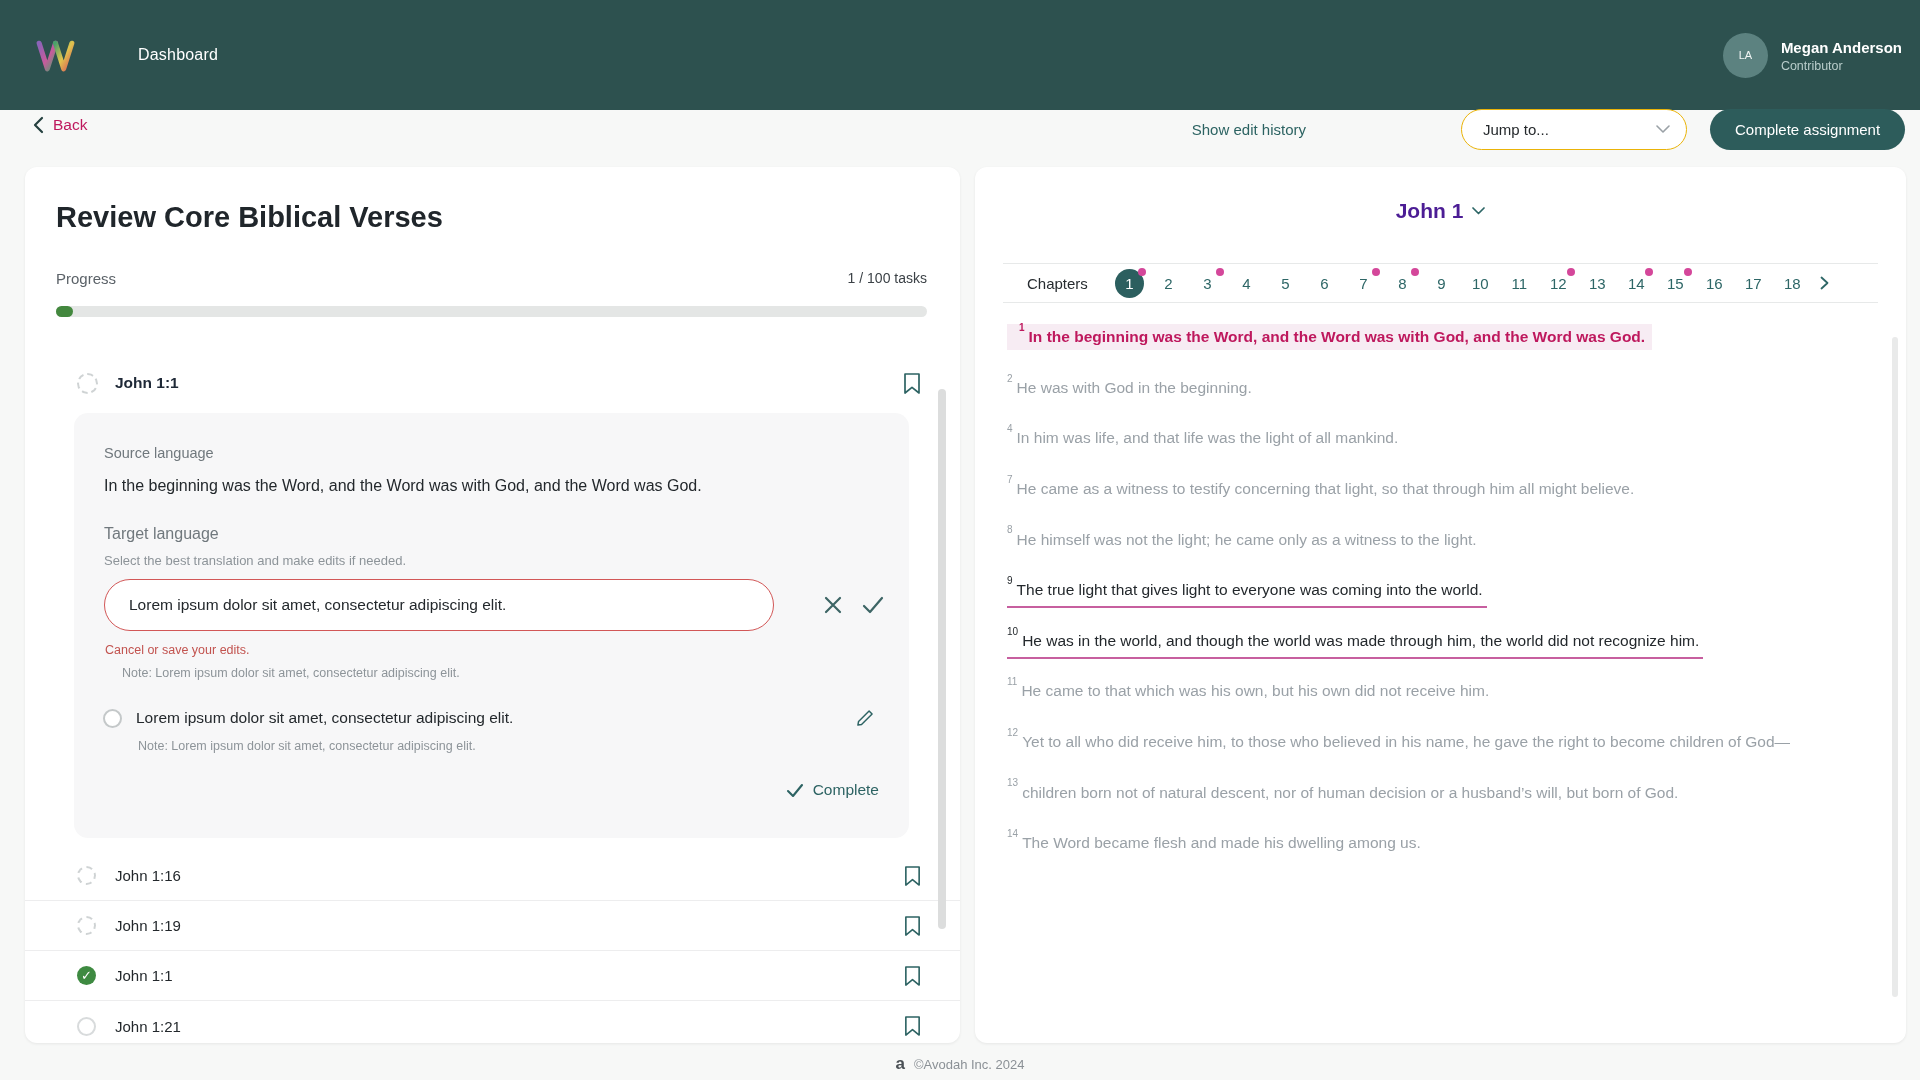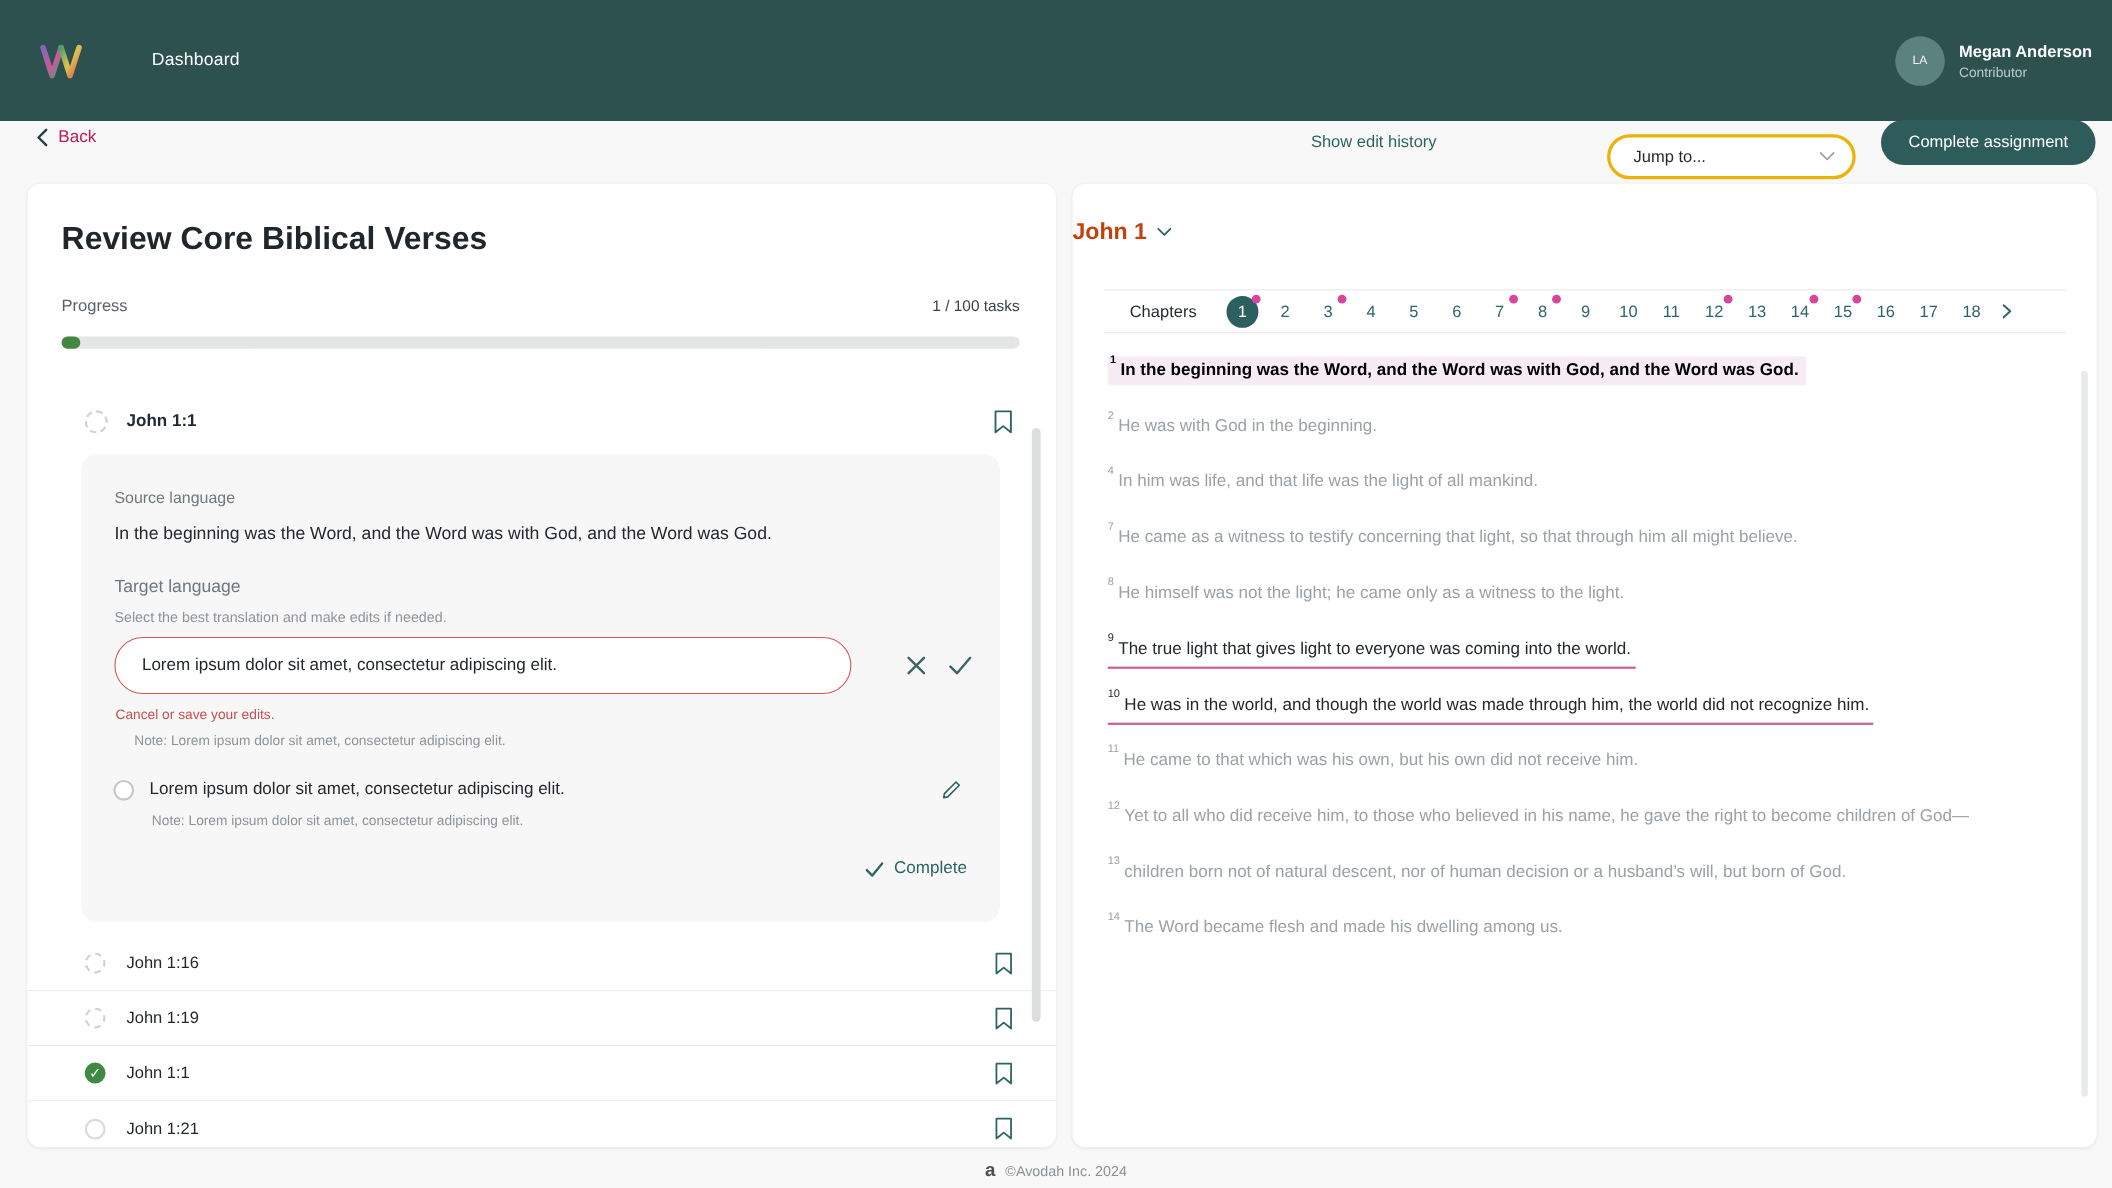--- a/index.html
+++ b/index.html
@@ -15,22 +15,22 @@
   .avatar { width:45px; height:45px; border-radius:50%; background:#5c8280; color:#f2f6f5;
     display:flex; align-items:center; justify-content:center; font-size:11px; }
   .user-name { color:#fff; font-size:15px; font-weight:700; line-height:19px; }
   .user-role { color:#b9cdcb; font-size:12.5px; margin-top:2px; }
 
   
   .back-btn { position:absolute; left:33px; top:116px; display:flex; align-items:center; gap:9px;
     font-size:15.5px; color:#be185d; cursor:pointer; }
   .edit-history-link { position:absolute; right:614px; top:121px; font-size:15px; color:#2c6362; cursor:pointer; }
   .jump-select { position:absolute; left:1461px; top:109px; width:226px; height:41px;
-    background:#fff; border:3px solid #eab308; border-radius:21px; display:flex; align-items:center;
-    padding:0 16px 0 21px; font-size:15px; color:#25292c; cursor:pointer;margin-top:13px; }
+    background:#fff; border:1px solid #eab308; border-radius:21px; display:flex; align-items:center;
+    padding:0 16px 0 21px; font-size:15px; color:#25292c; cursor:pointer; }
   .jump-select .spacer { flex:1; }
   .complete-assignment-btn { position:absolute; left:1710px; top:109px; height:41px; padding:0 25px;
     background:#2d5c5b; border:none; border-radius:21px; color:#fff; font-size:15px;
     font-family:"Liberation Sans",sans-serif; display:flex; align-items:center; cursor:pointer; }
 
   
   .card { position:absolute; background:#fff; border-radius:12px; box-shadow:0 1px 3px rgba(0,0,0,.07); }
   .task-card { left:25px; top:167px; width:935px; height:876px; }
   .reader-card { left:975px; top:167px; width:931px; height:876px; }
 
@@ -82,39 +82,39 @@
   .task-list { position:absolute; left:0; top:684px; width:935px; }
   .task-row { height:50px; display:flex; align-items:center; border-bottom:1px solid #ededee; }
   .task-row:last-child { border-bottom:none; }
   .task-row .circle { margin-left:52px; width:19px; height:19px; }
   .task-row .task-ref { font-weight:400; font-size:15px; color:#23282c; margin-left:19px; }
   .v-scrollbar { position:absolute; right:14px; width:8px; border-radius:4px; background:#dcdddd; }
   .task-scroll { top:222px; height:540px; }
   .reader-scroll { right:8px; width:6px; top:170px; height:660px; background:#e9eaea; }
 
   
-  .book-title { position:absolute; left:0; top:32px; width:100%; display:flex; 
-    align-items:center; gap:9px; font-size:21px; font-weight:700; color:#c2410c; cursor:pointer; }
+  .book-title { position:absolute; left:0; top:32px; width:100%; display:flex; justify-content:center;
+    align-items:center; gap:9px; font-size:21px; font-weight:700; color:#4c1d95; cursor:pointer; }
   .chapter-bar { position:absolute; left:28px; top:96px; width:875px; height:40px;
     border-top:1px solid #e7e9e9; border-bottom:1px solid #e7e9e9; display:flex; align-items:center; }
   .chapters-label { font-size:15px; color:#272c30; margin-left:24px; margin-right:22px; }
   .chapter-nums { display:flex; align-items:center; }
   .chapter-num { width:39px; display:flex; justify-content:center; cursor:pointer; }
   .ch-inner { width:29px; height:29px; border-radius:50%; display:flex; align-items:center;
     justify-content:center; position:relative; color:#2d6666; font-size:15px; }
   .chapter-num.active .ch-inner { background:#2c5f5f; color:#fff; }
   .ch-dot { position:absolute; top:-1px; right:-2px; width:8px; height:8px; border-radius:50%;
     background:#d4479a; }
   .chapter-next { margin-left:8px; display:flex; cursor:pointer; }
 
   .verses { position:absolute; left:32px; top:160px; width:860px; }
   .verse { height:50.6px; font-size:15.5px; }
   .verse sup { font-size:10px; position:relative; top:-5px; margin-right:4px; }
   .verse-body { color:#9aa1a7; }
-  .verse-body.highlight { color:#000000; font-weight:700; background:#f7ecf3; padding:4px 7px 5px 2px; }
+  .verse-body.highlight { color:#be185d; font-weight:700; background:#f7ecf3; padding:4px 7px 5px 12px; }
   .verse-body.underline { color:#23282c; display:inline-block; padding:0 4px 7px 0;
     border-bottom:2px solid #c75f9f; }
 
   
   .footer { position:absolute; left:0; bottom:6px; width:1920px; display:flex; justify-content:center;
     align-items:center; gap:9px; }
   .footer-mark { font-size:17px; font-weight:700; color:#4a5055; }
   .footer-text { font-size:13px; color:#8b9196; }
 </style>
 </head>

